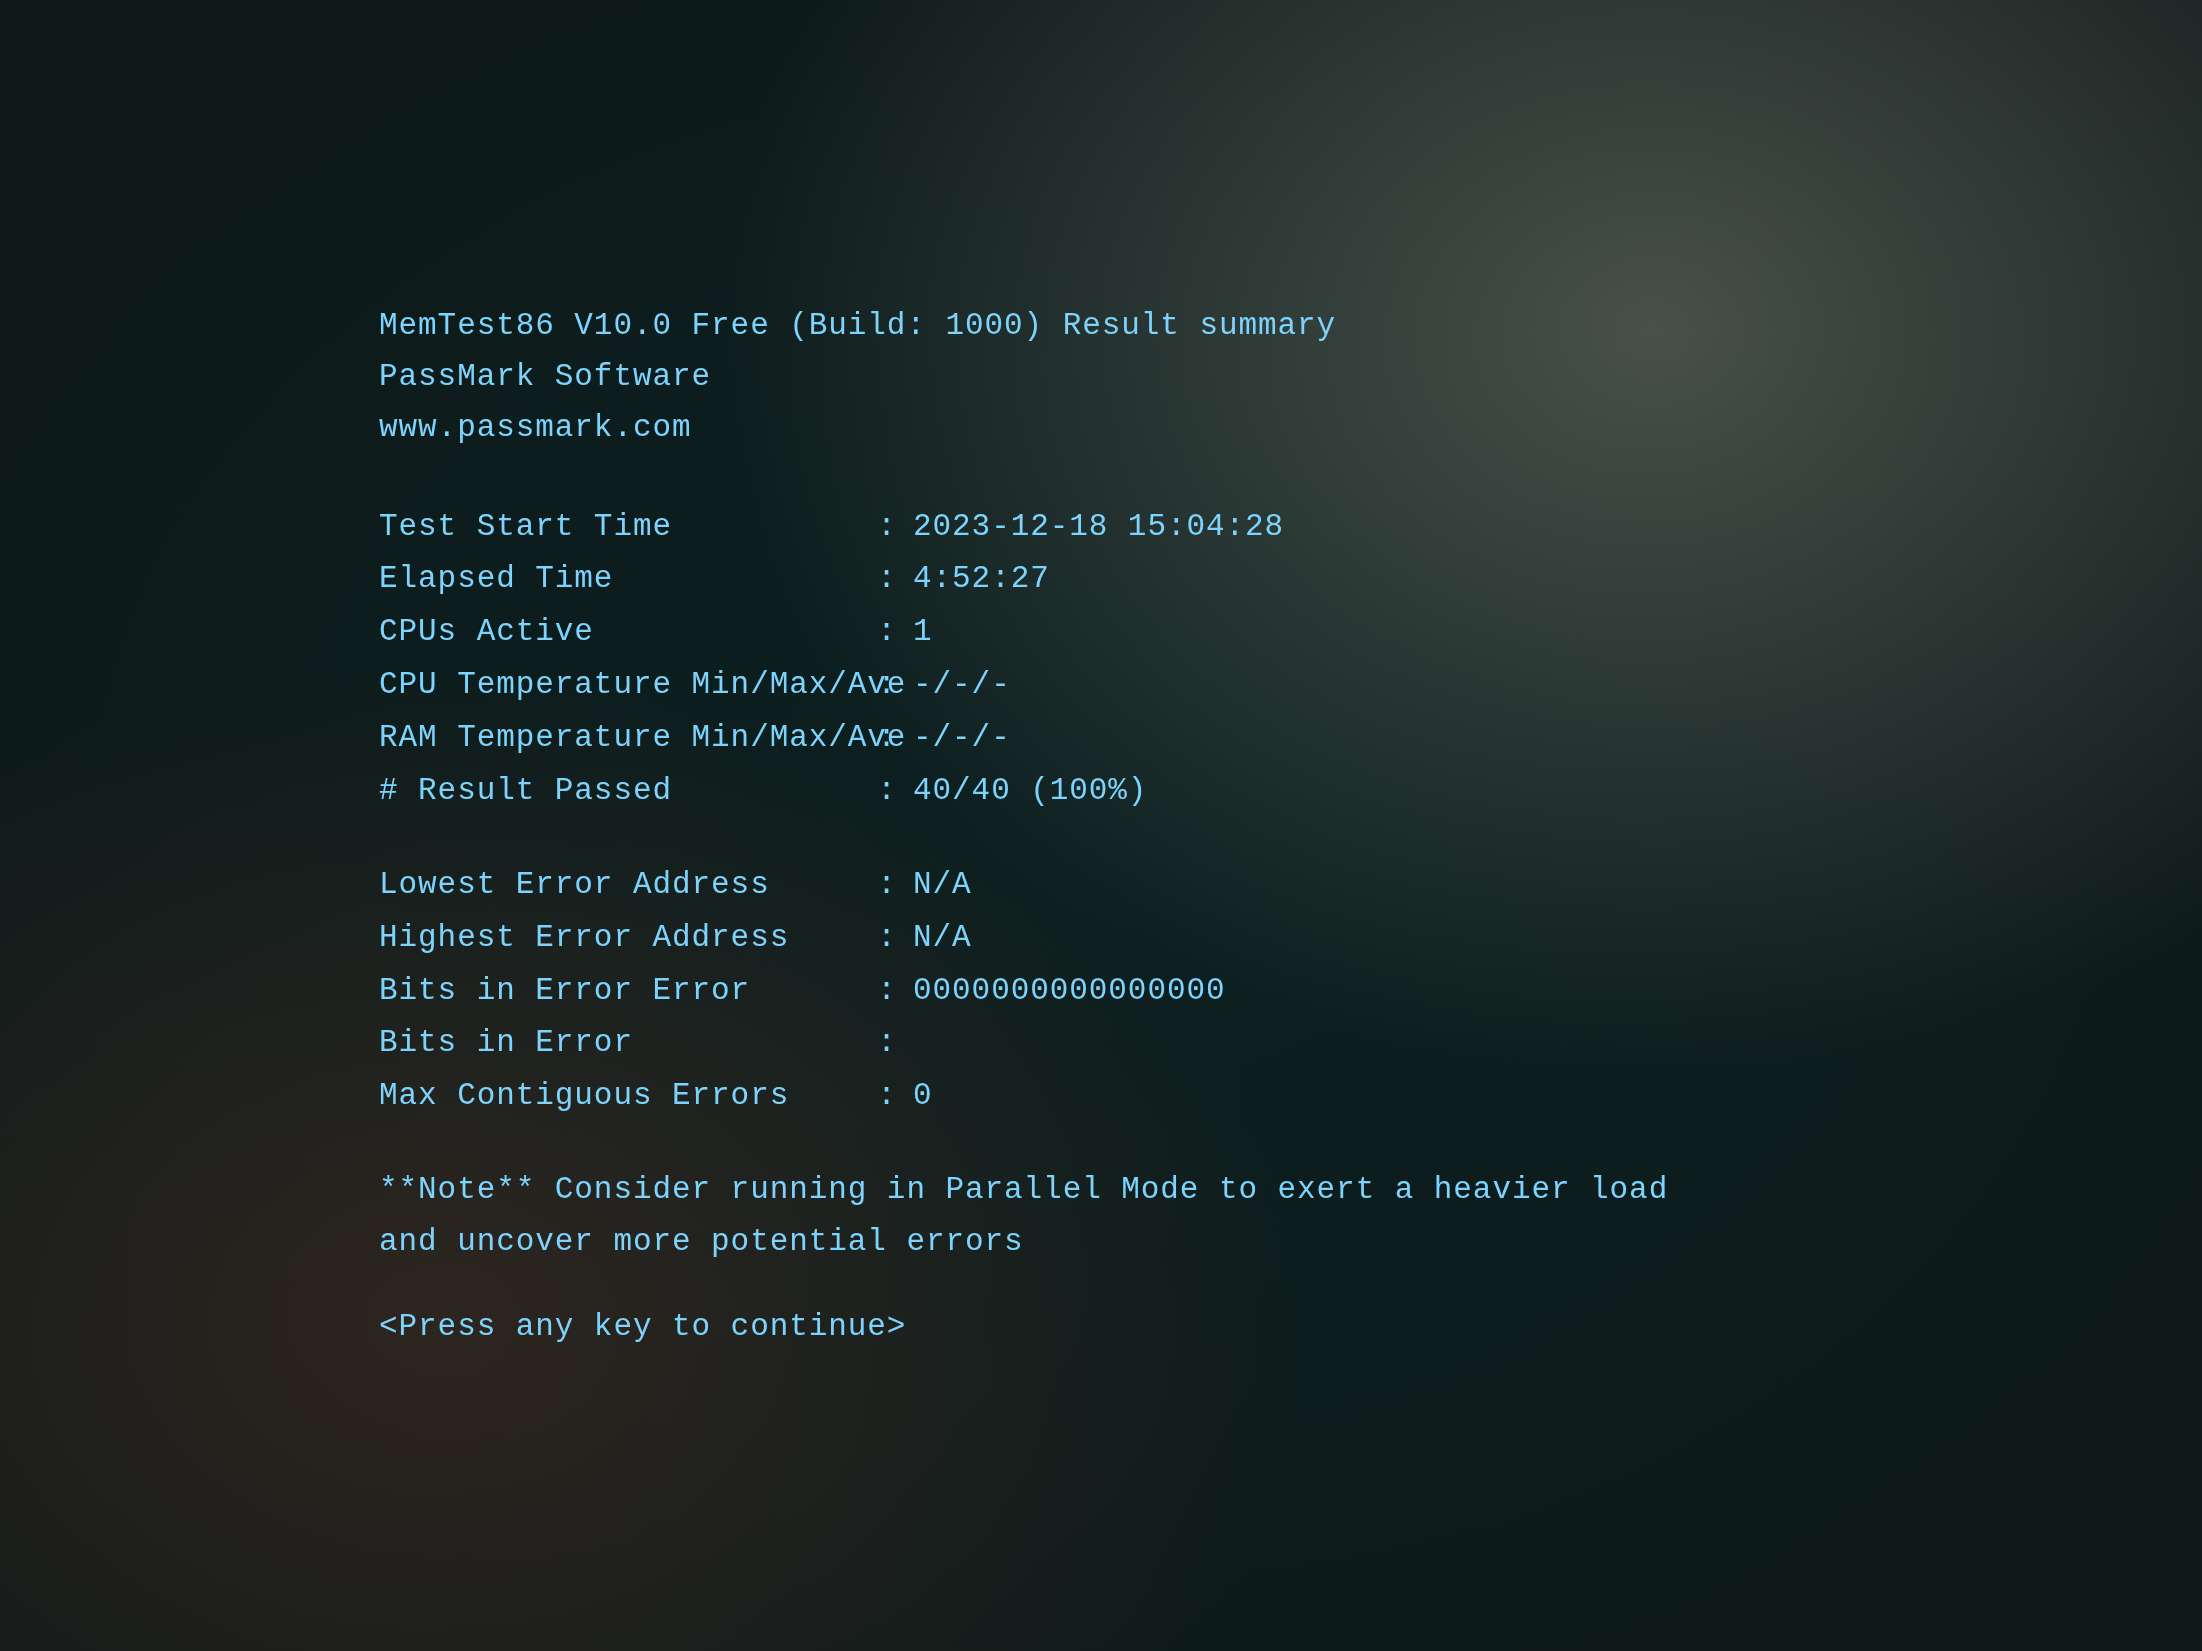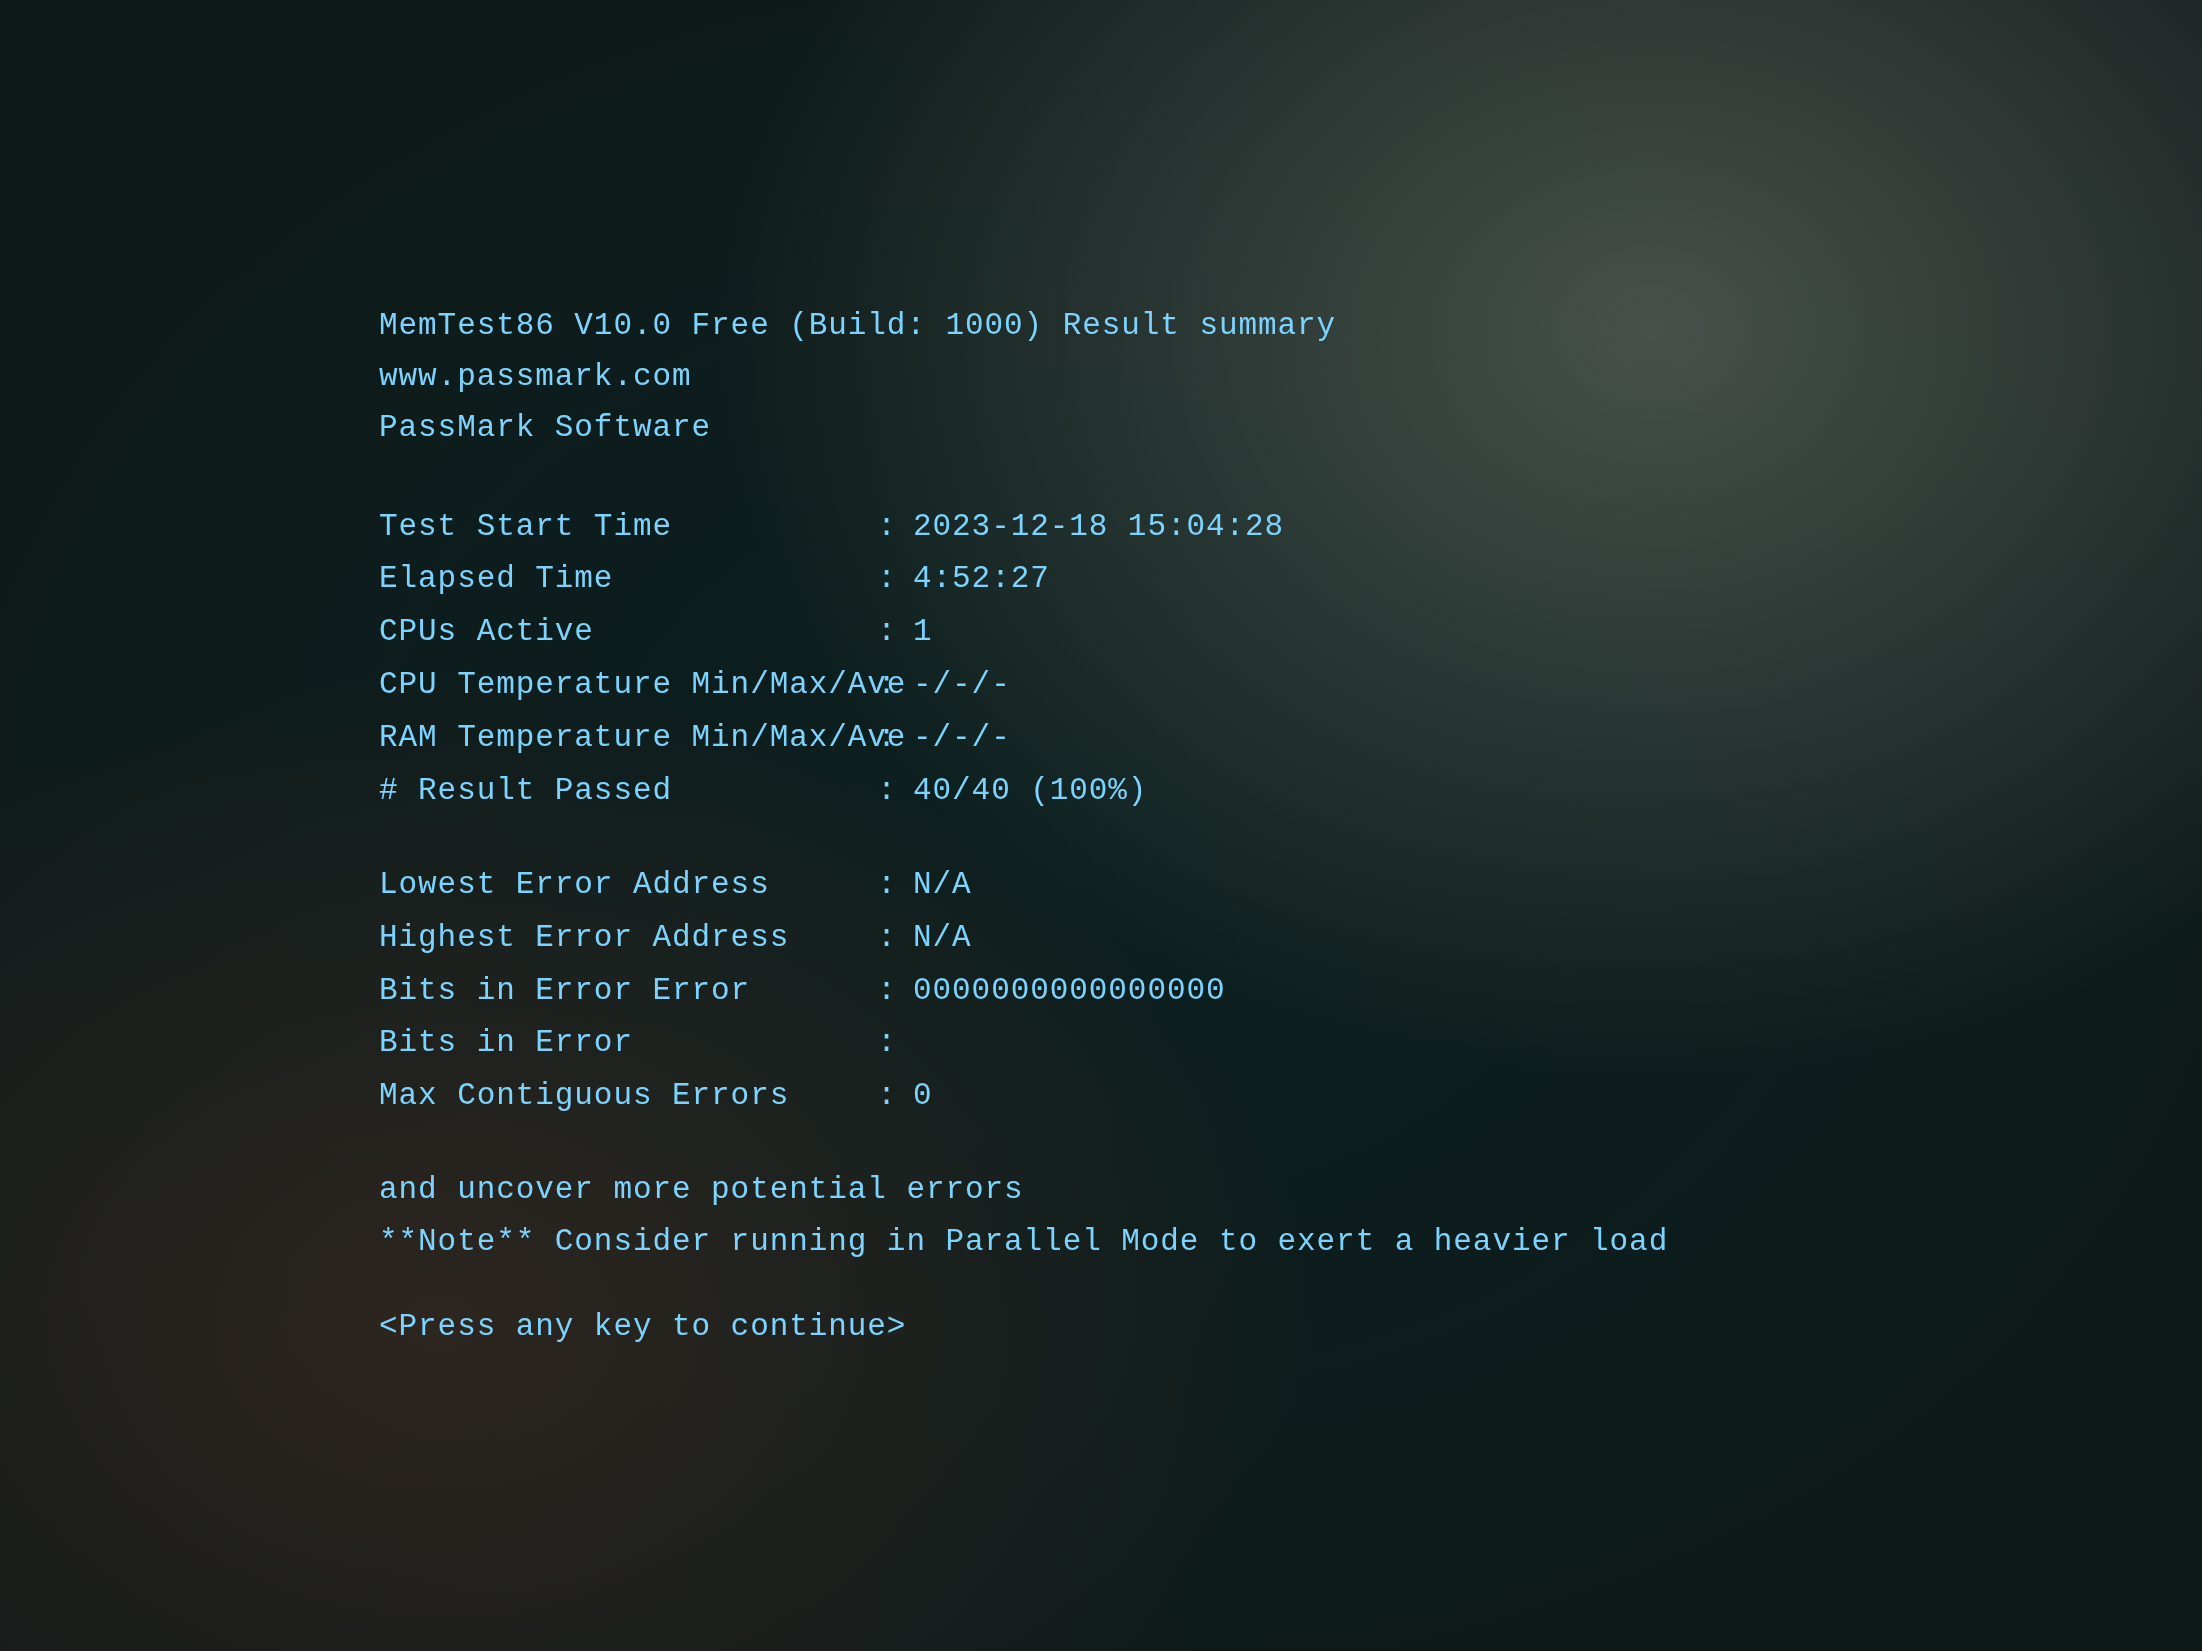--- a/index.html
+++ b/index.html
@@ -85,22 +85,22 @@
   </style>
 </head>
 <body>
 
 <div class="screen-bg"></div>
 
 <div class="terminal">
 
   <div class="header-block">
     <div>MemTest86 V10.0 Free (Build: 1000) Result summary</div>
+    <div>PassMark Software</div>
     <div>www.passmark.com</div>
-    <div>PassMark Software</div>
   </div>
 
   <div class="info-table" id="info-rows">
   <div class="info-row">
       <span class="info-label">Test Start Time</span>
       <span class="info-colon">:</span>
       <span class="info-value">2023-12-18 15:04:28</span>
     </div>
       <div class="info-row">
       <span class="info-label">Elapsed Time</span>
@@ -150,20 +150,20 @@
       <span class="info-colon">:</span>
     </div>
       <div class="info-row">
       <span class="info-label">Max Contiguous Errors</span>
       <span class="info-colon">:</span>
       <span class="info-value">0</span>
     </div>
     </div>
 
   <div class="note-section">
+    <div>**Note** Consider running in Parallel Mode to exert a heavier load</div>
     <div>and uncover more potential errors</div>
-    <div>**Note** Consider running in Parallel Mode to exert a heavier load</div>
   </div>
 
   <div class="press-key">&lt;Press any key to continue&gt;</div>
 
 </div>
 
 
 </body></html>

